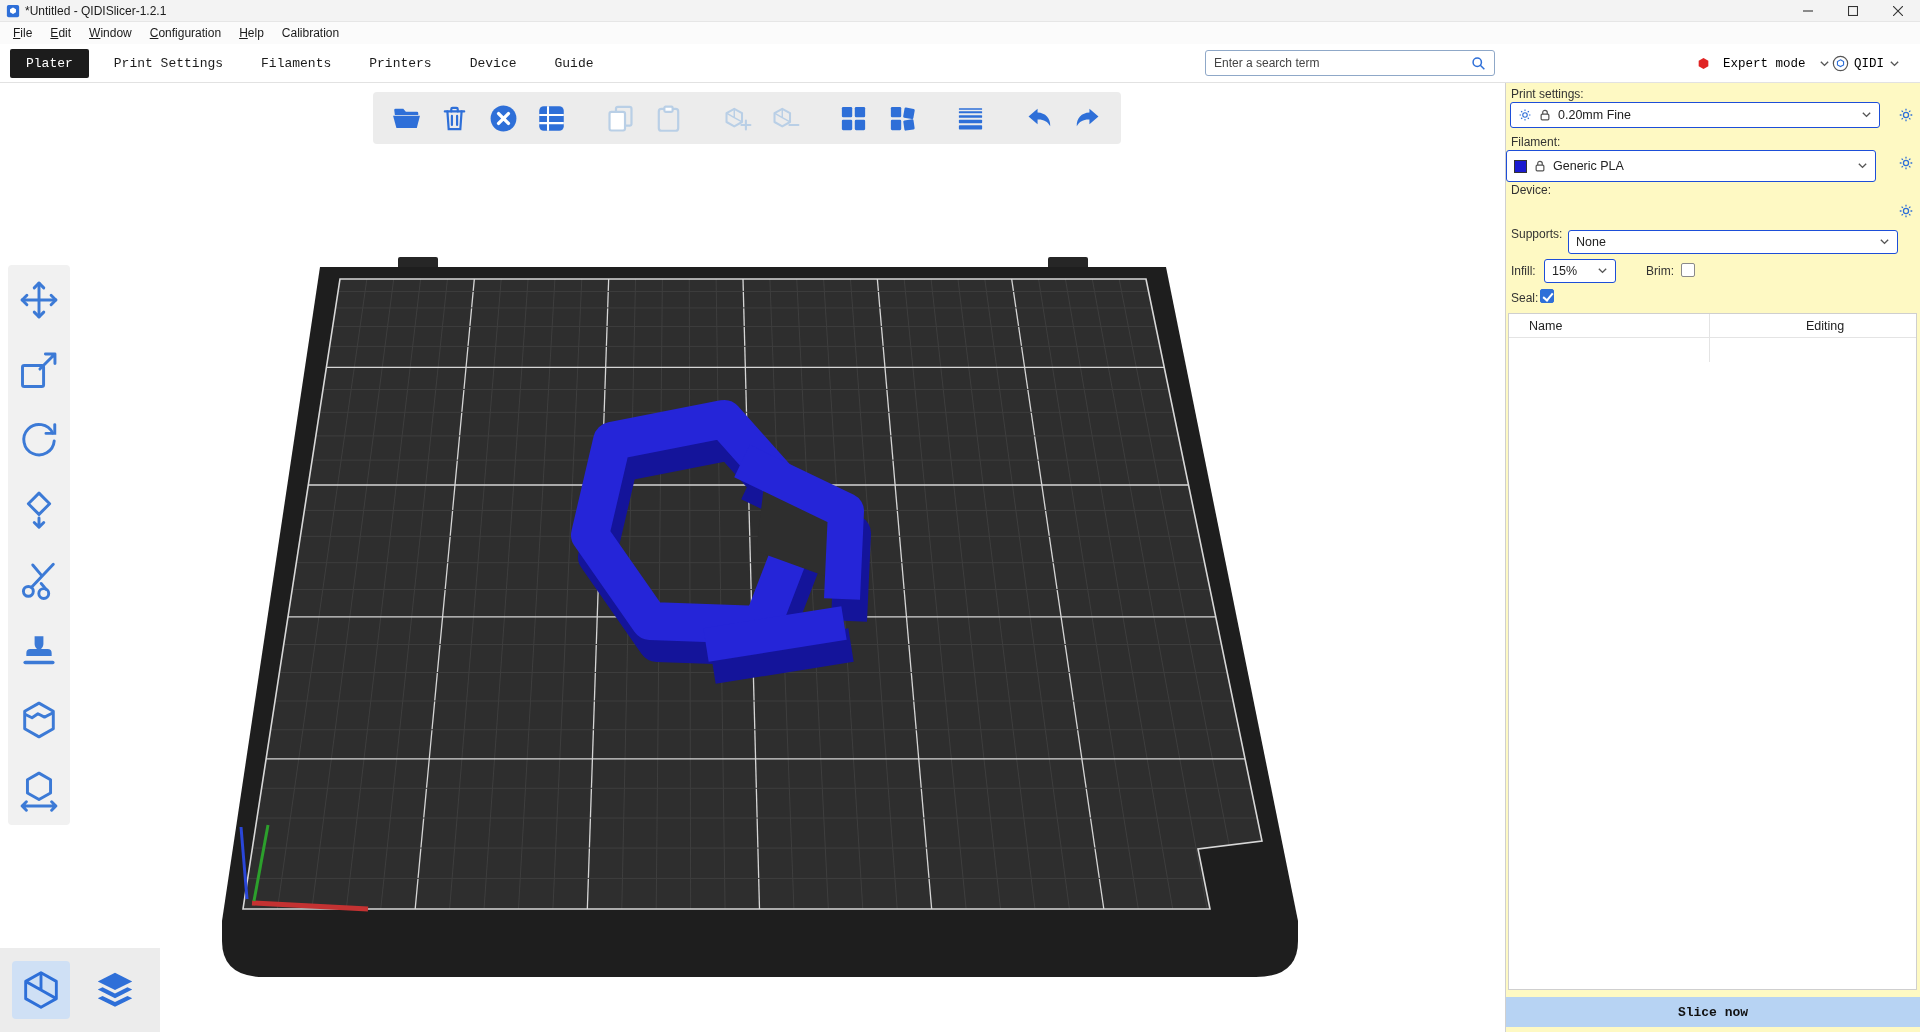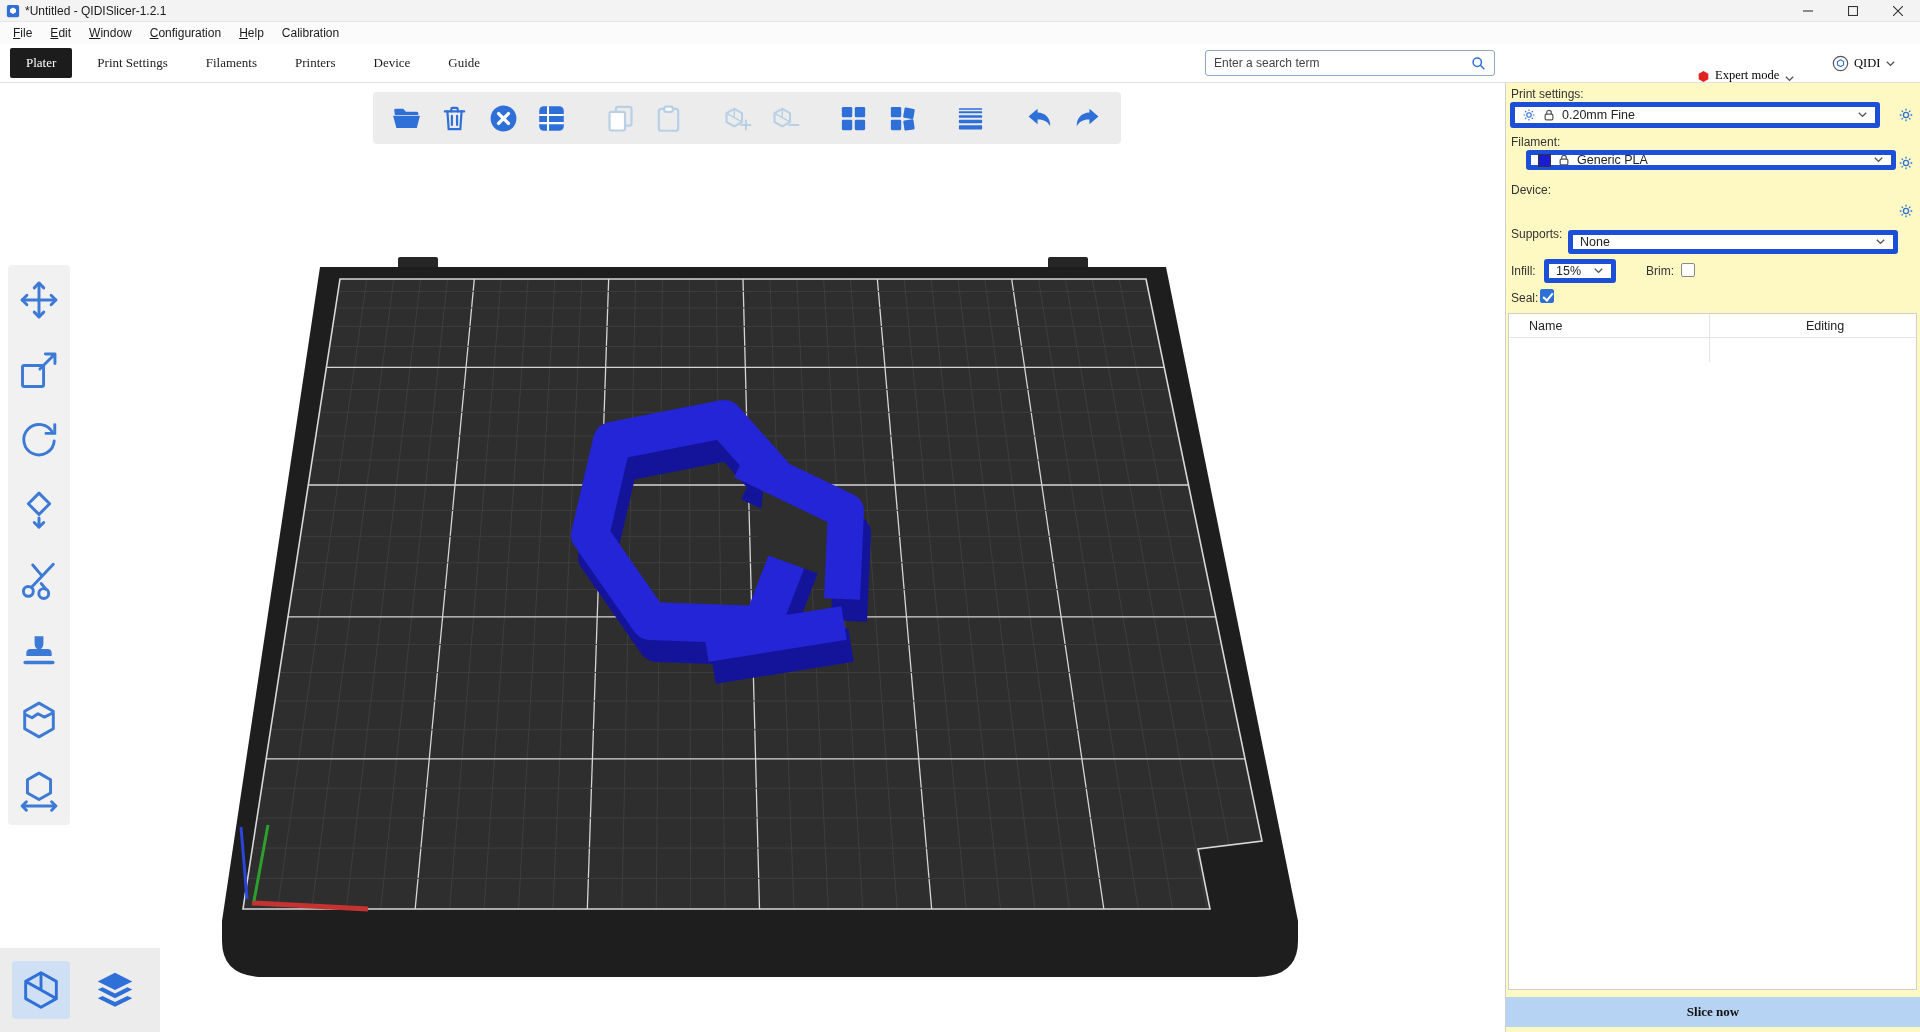--- a/index.html
+++ b/index.html
@@ -1,18 +1,18 @@
 <!DOCTYPE html>
 <html><head>
 <meta charset="utf-8">
 <style>
   *{box-sizing:border-box;margin:0;padding:0}
   html,body{width:1920px;height:1032px;overflow:hidden;background:#fff;
     font-family:"Liberation Sans",sans-serif;color:#1a1a1a;position:relative}
-  button{font-family:Liberation Serif, serif;cursor:pointer}
+  button{font-family:Liberation Mono, monospace;cursor:pointer}
 
   
   .titlebar{position:absolute;left:0;top:0;width:1920px;height:22px;background:#f3f3f3;
     display:flex;align-items:center;font-size:12px;border-bottom:1px solid #e6e6e6}
   .titlebar .appico{width:14px;height:14px;margin:0 5px 0 6px;display:flex}
   .win-controls{margin-left:auto;display:flex;height:100%}
   .win-btn{width:45px;height:100%;border:none;background:transparent;display:flex;
     align-items:center;justify-content:center}
   .win-btn svg{width:10px;height:10px}
 
@@ -24,22 +24,22 @@
   
   .tabbar{position:absolute;left:0;top:44px;width:1920px;height:39px;background:#fff;
     border-bottom:1px solid #e2e2e2;display:flex;align-items:center;font-size:13px}
   .tab{padding:7px 13px;margin:0 6px;color:#1c1c1c;background:transparent;border:none;font-size:13px}
   .tab.active{background:#1c1c1c;color:#fff;border-radius:2px;margin-left:10px;padding:7px 16px}
   .search-box{position:absolute;left:1205px;top:50px;width:290px;height:26px;border:1px solid #8fa8c8;
     border-radius:3px;background:#fff;display:flex;align-items:center;padding:9px 8px}
   .search-box input{border:none;outline:none;flex:1;font-size:12px;color:#333;background:transparent}
   .search-box input::placeholder{color:#444}
   .search-box svg{width:15px;height:15px}
-  .mode-area{position:absolute;left:1697px;top:44px;height:39px;display:flex;align-items:flex-end;
-    gap:5px;font-size:12.5px;border:none;background:transparent}
+  .mode-area{position:absolute;left:1697px;top:44px;height:39px;display:flex;align-items:center;
+    gap:13px;font-size:12.5px;border:none;background:transparent}
   .account-area{position:absolute;left:1832px;top:44px;height:39px;display:flex;align-items:center;
     gap:5px;font-size:12.5px;border:none;background:transparent}
   .chev{width:11px;height:8px}
 
   
   .main{position:absolute;left:0;top:83px;width:1505px;height:949px;background:#fff;overflow:hidden}
   .plate-svg{position:absolute;left:0;top:0;width:1505px;height:949px}
 
   .top-toolbar{position:absolute;left:373px;top:9px;width:748px;height:52px;background:#ececec;
     border-radius:4px;display:flex;align-items:center;padding:0 14px;gap:10px;z-index:2}
@@ -58,21 +58,21 @@
     display:flex;align-items:center;padding-left:12px;gap:16px;z-index:2}
   .vt-btn{width:58px;height:58px;border:none;background:transparent;display:flex;
     align-items:center;justify-content:center;border-radius:4px}
   .vt-btn.selected{background:#cfe0f5}
   .vt-btn svg{width:46px;height:46px}
 
   
   .sidebar{position:absolute;left:1505px;top:83px;width:415px;height:949px;background:#fef9c3;
     border-left:1px solid #d0d0d0;font-size:12.5px;color:#222}
   .sb-label{position:absolute;left:5px;font-size:12px;color:#333}
-  .combo{position:absolute;display:flex;align-items:center;gap:6px;border:5px solid #1d4ed8;
+  .combo{position:absolute;display:flex;align-items:center;gap:6px;border:1px solid #1d4ed8;
     border-radius:3px;background:#fff;padding:0 7px;font-size:12.5px;color:#222}
   .combo .chev{margin-left:auto;flex:none}
   .mini{width:14px;height:14px;flex:none;display:flex}
   .gear-btn{position:absolute;width:18px;height:18px;border:none;background:transparent;
     display:flex;align-items:center;justify-content:center;padding:0}
   .gear-btn svg{width:16px;height:16px}
   .swatch{width:13px;height:13px;background:#1b1bd0;border:1px solid #333;flex:none}
   .cb{position:absolute;width:14px;height:14px;border:1px solid #8a8a8a;border-radius:2px;background:#fff}
   .cb.checked{background:#2e6fd8;border-color:#2e6fd8}
   .cb.checked::after{content:"";position:absolute;left:4px;top:1px;width:4px;height:8px;
@@ -448,21 +448,21 @@
   <button class="gear-btn" style="left:391px;top:23px">
     <svg viewBox="0 0 20 20">
         <g stroke="#2e6fd8" stroke-width="1.6" fill="none">
           <circle cx="10" cy="10" r="3.2"></circle>
           <path d="M10 2.2v2.2M10 15.6v2.2M2.2 10h2.2M15.6 10h2.2M4.5 4.5l1.6 1.6M13.9 13.9l1.6 1.6M15.5 4.5l-1.6 1.6M6.1 13.9l-1.6 1.6"></path>
         </g>
       </svg>
   </button>
 
   <span class="sb-label" style="top:52px">Filament:</span>
-  <div class="combo" style="left:20px;top:67px;width:370px;height:20px">
+  <div class="combo" style="left:0;top:67px;width:370px;height:32px">
     <span class="swatch"></span>
     <span class="mini">
       <svg viewBox="0 0 16 16" fill="none" stroke="#555" stroke-width="1.4">
           <rect x="3.6" y="7" width="8.8" height="6.6" rx="1.2"></rect>
           <path d="M5.4 7V5.2a2.6 2.6 0 0 1 5.2 0V7"></path>
         </svg>
       </span>
     <span>Generic PLA</span>
     <svg class="chev" viewBox="0 0 12 8">
         <path d="M2 1.5l4 4 4-4" fill="none" stroke="#555" stroke-width="1.5"></path>

